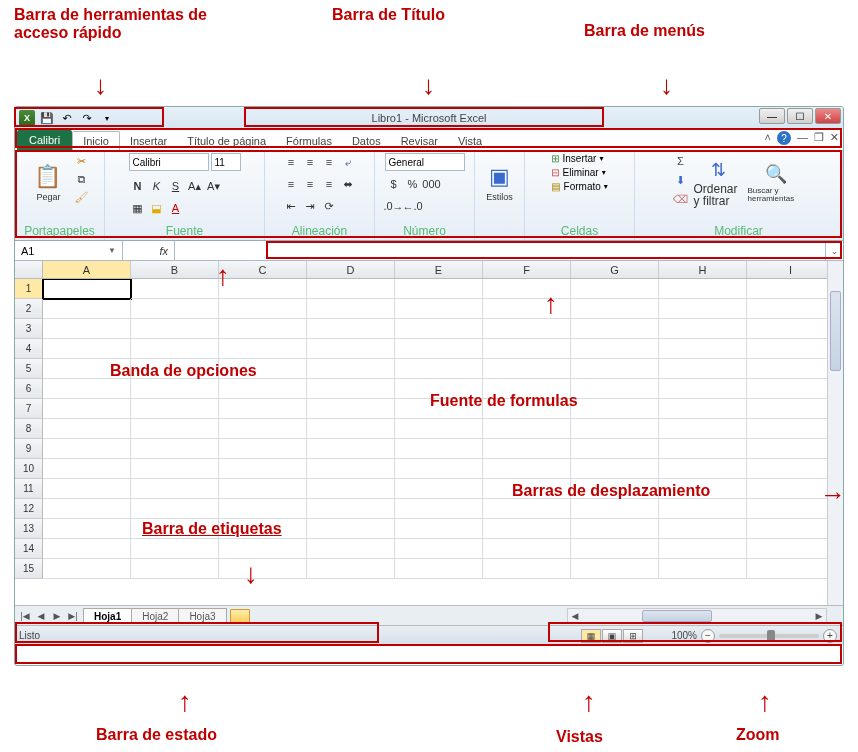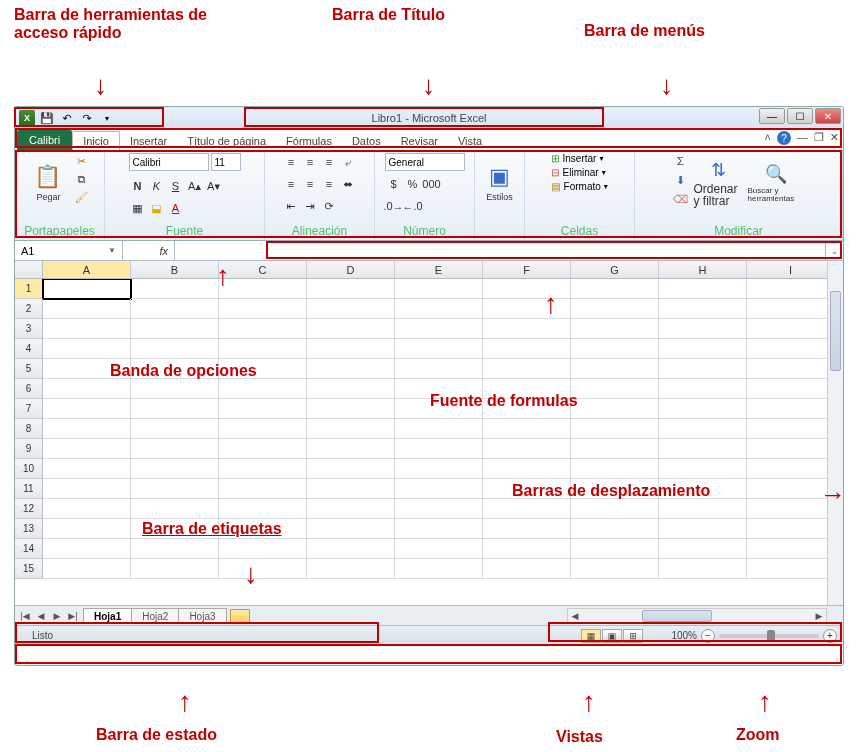--- a/index.html
+++ b/index.html
@@ -76,21 +76,21 @@
 .sheet-tab { padding: 2px 10px; font-size: 10px; border: 1px solid #aaa; border-bottom: none; background: #f5f5f5; margin-right: -1px; cursor:pointer; color:#555; }
 .sheet-tab.active { background: #fff; font-weight: bold; color:#000; }
 .new-sheet { width: 20px; height: 14px; margin-left: 4px; background: linear-gradient(#ffeeaa,#ffd060); border: 1px solid #cc9933; border-radius: 1px; cursor:pointer; }
 .hscroll { position: absolute; right: 16px; width: 260px; height: 16px; background: #eef2f6; border: 1px solid #ccc; display:flex; align-items:center; }
 .hscroll-btn { width: 14px; text-align:center; font-size:9px; color:#555; cursor:pointer; }
 .hscroll-track { flex:1; position:relative; height:100%; }
 .hscroll-thumb { position:absolute; left:60px; width:70px; top:1px; bottom:1px; background: linear-gradient(#dbe4ee,#c6d4e2); border:1px solid #aac; border-radius:2px; }
 
 
 .status-bar { height: 20px; background: linear-gradient(#e8eef4,#d6e0ea); display: flex; align-items: center; font-size: 10px; color:#444; border-top: 1px solid #bbb; position:relative; }
-.status-text { padding: 0 17px; }
+.status-text { padding: 0 4px; }
 .view-btns { position:absolute; right: 200px; display:flex; gap:1px; }
 .view-btn { width: 20px; height: 14px; border: 1px solid #aaa; background: linear-gradient(#fff,#ddd); cursor:pointer; display:inline-flex; align-items:center; justify-content:center; font-size:9px; }
 .view-btn.active { background: #ffe9a6; }
 .zoom-area { position:absolute; right: 6px; display:flex; align-items:center; gap:4px; }
 .zoom-pct { font-size:10px; }
 .zoom-btn { width:14px; height:14px; border:1px solid #999; border-radius:50%; background:#f8f8f8; font-size:10px; display:inline-flex; align-items:center; justify-content:center; cursor:pointer; }
 .zoom-slider { width: 100px; height: 4px; background:#ccc; position:relative; border-radius:2px; }
 .zoom-slider-thumb { position:absolute; left:48px; top:-4px; width:8px; height:12px; background:#888; border-radius:2px; }
 </style>
 </head>

